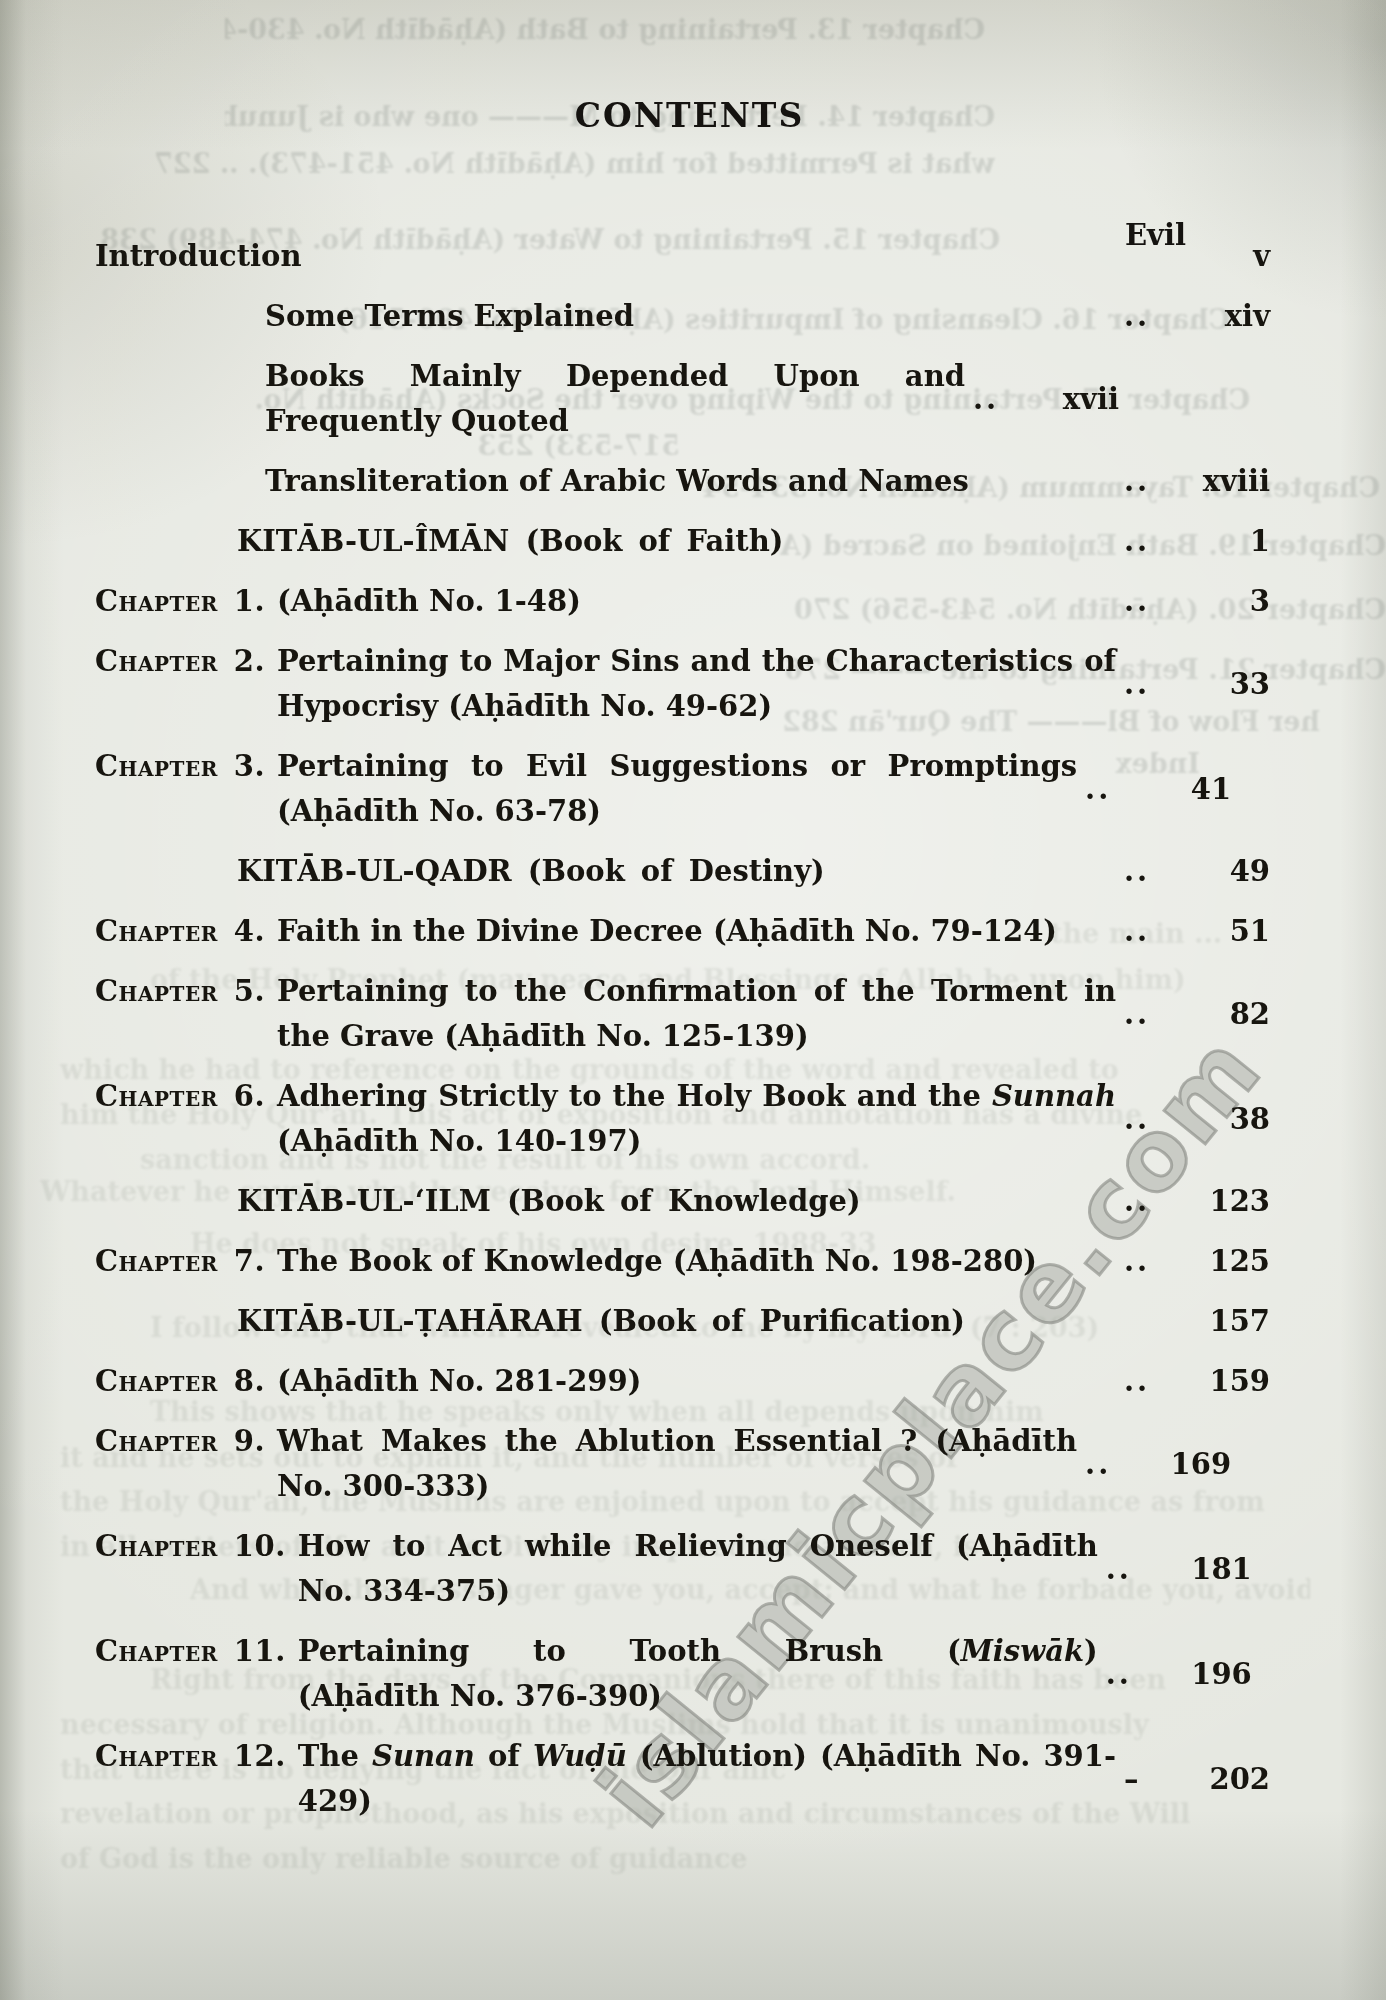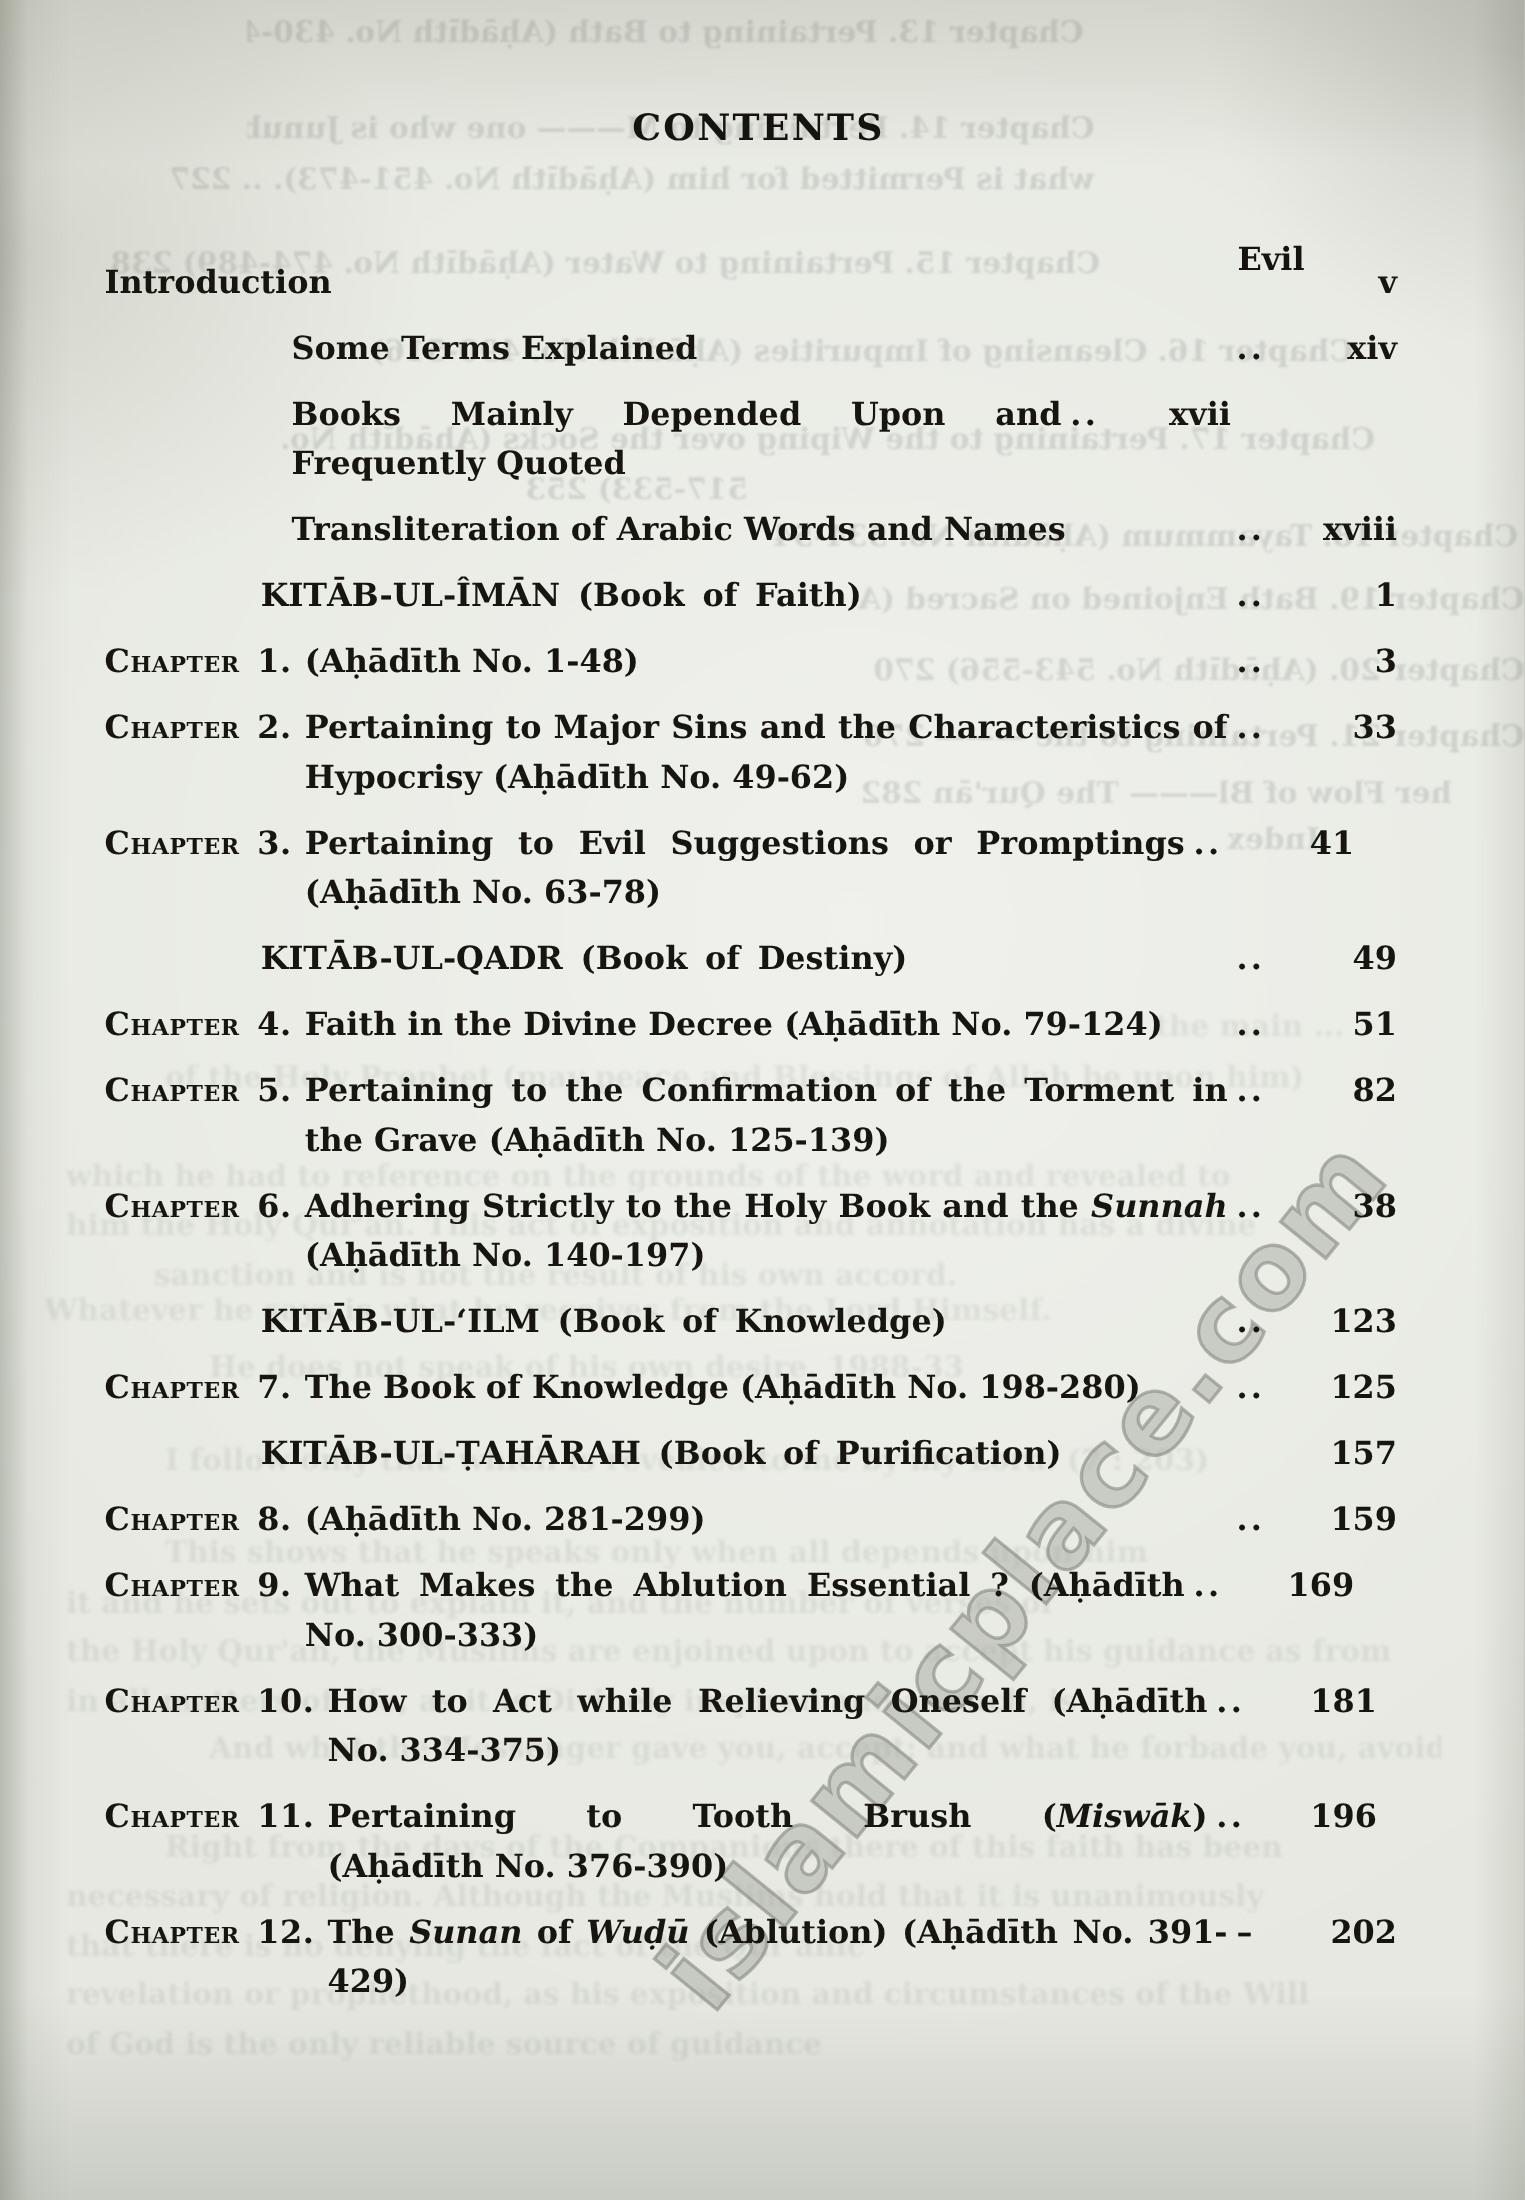--- a/index.html
+++ b/index.html
@@ -37,21 +37,21 @@
   .toc{position:absolute;left:95px;top:88px;width:1175px;}
   .toc h1{
     position:absolute;top:8px;left:14px;right:0;margin:0;text-align:center;
     font-size:33px;font-weight:700;letter-spacing:2px;color:#151310;
   }
   .page-col-label{
     position:absolute;top:130px;right:84px;
     font-size:29px;font-weight:700;color:#151310;
   }
   .toc-list{position:absolute;top:146px;left:0;width:100%;}
-  .row{display:flex;align-items:flex-start;margin-bottom:15px;
+  .row{display:flex;align-items:center;margin-bottom:15px;
        font-size:29px;line-height:45px;font-weight:700;}
   .lab{flex:0 0 170px;display:flex;align-self:flex-start;
        font-variant:small-caps;letter-spacing:.5px;gap:16px;}
   .labn{margin-left:auto;padding-right:12px;font-variant:normal;}
   .title{flex:1;text-align:justify;align-self:flex-start;}
   .intro-title{flex:1;text-align:left;align-self:flex-start;}
   .book .title{margin-left:-28px;word-spacing:6px;}
   .it{font-style:italic;}
   .dots{flex:0 0 54px;text-align:left;padding-left:8px;letter-spacing:3px;}
   .pg{flex:0 0 92px;text-align:right;}

